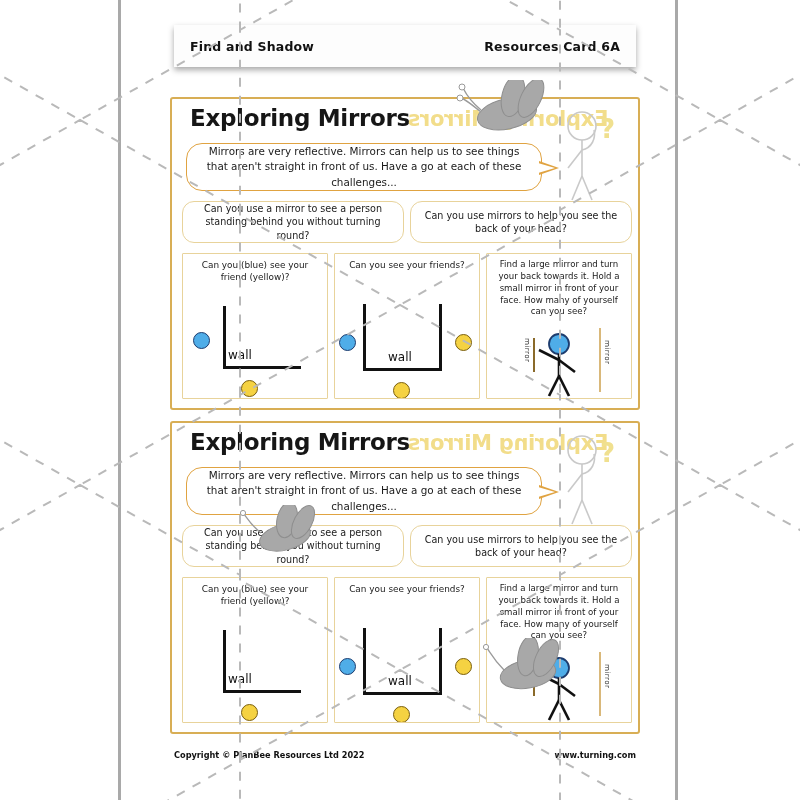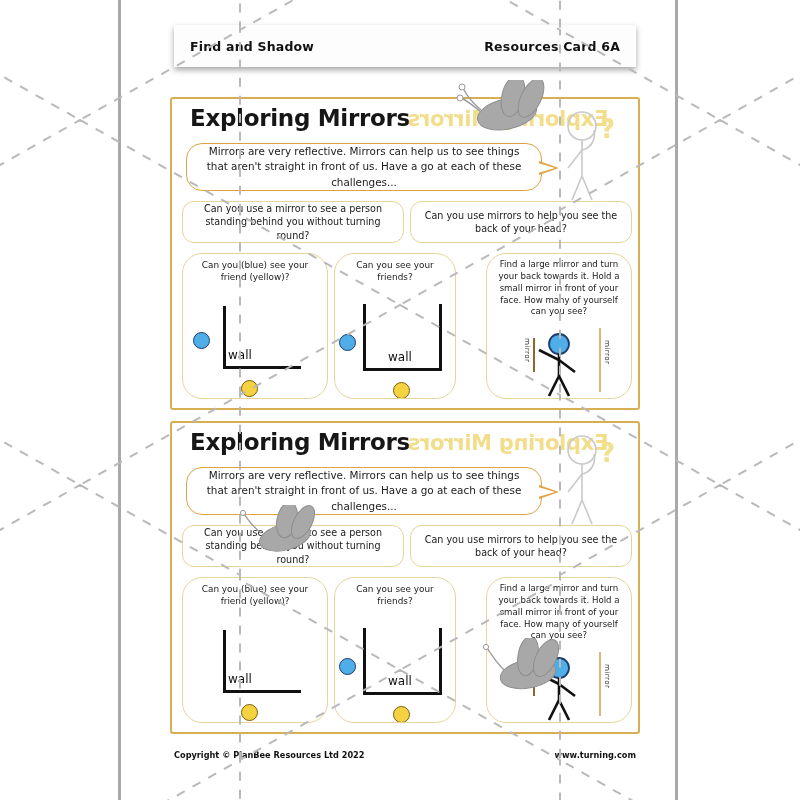--- a/index.html
+++ b/index.html
@@ -88,25 +88,25 @@
     display:flex;align-items:center;justify-content:center;
     text-align:center;box-sizing:border-box;padding:2px 8px;
   }
   .qbox p{margin:0;font-size:9.6px;line-height:1.4;color:#1a1a1a;}
   #q-a{left:10px;} #q-b{left:238px;}
 
   
   .prow{position:relative;height:150px;}
   .panel{
     position:absolute;top:0;height:146px;
-    border:1.5px solid #e8d39b;border-radius:20px;background:#fff;
+    border:1.5px solid #e8d39b;border-radius:1px;background:#fff;
     box-sizing:border-box;overflow:hidden;
   }
   #p-1{left:10px;width:146px;}
-  #p-2{left:162px;width:122px;}
+  #p-2{left:162px;width:146px;}
   #p-3{left:314px;width:146px;}
   .panel-q{
     position:absolute;left:6px;right:6px;top:5px;
     text-align:center;font-size:8.9px;line-height:1.35;color:#1a1a1a;margin:0;
   }
   #p-3 .panel-q{font-size:8.6px;line-height:1.38;}
   .panel-stage{position:absolute;left:0;right:0;bottom:0;height:100px;}
   #p-3 .panel-stage{height:74px;}
 
   

